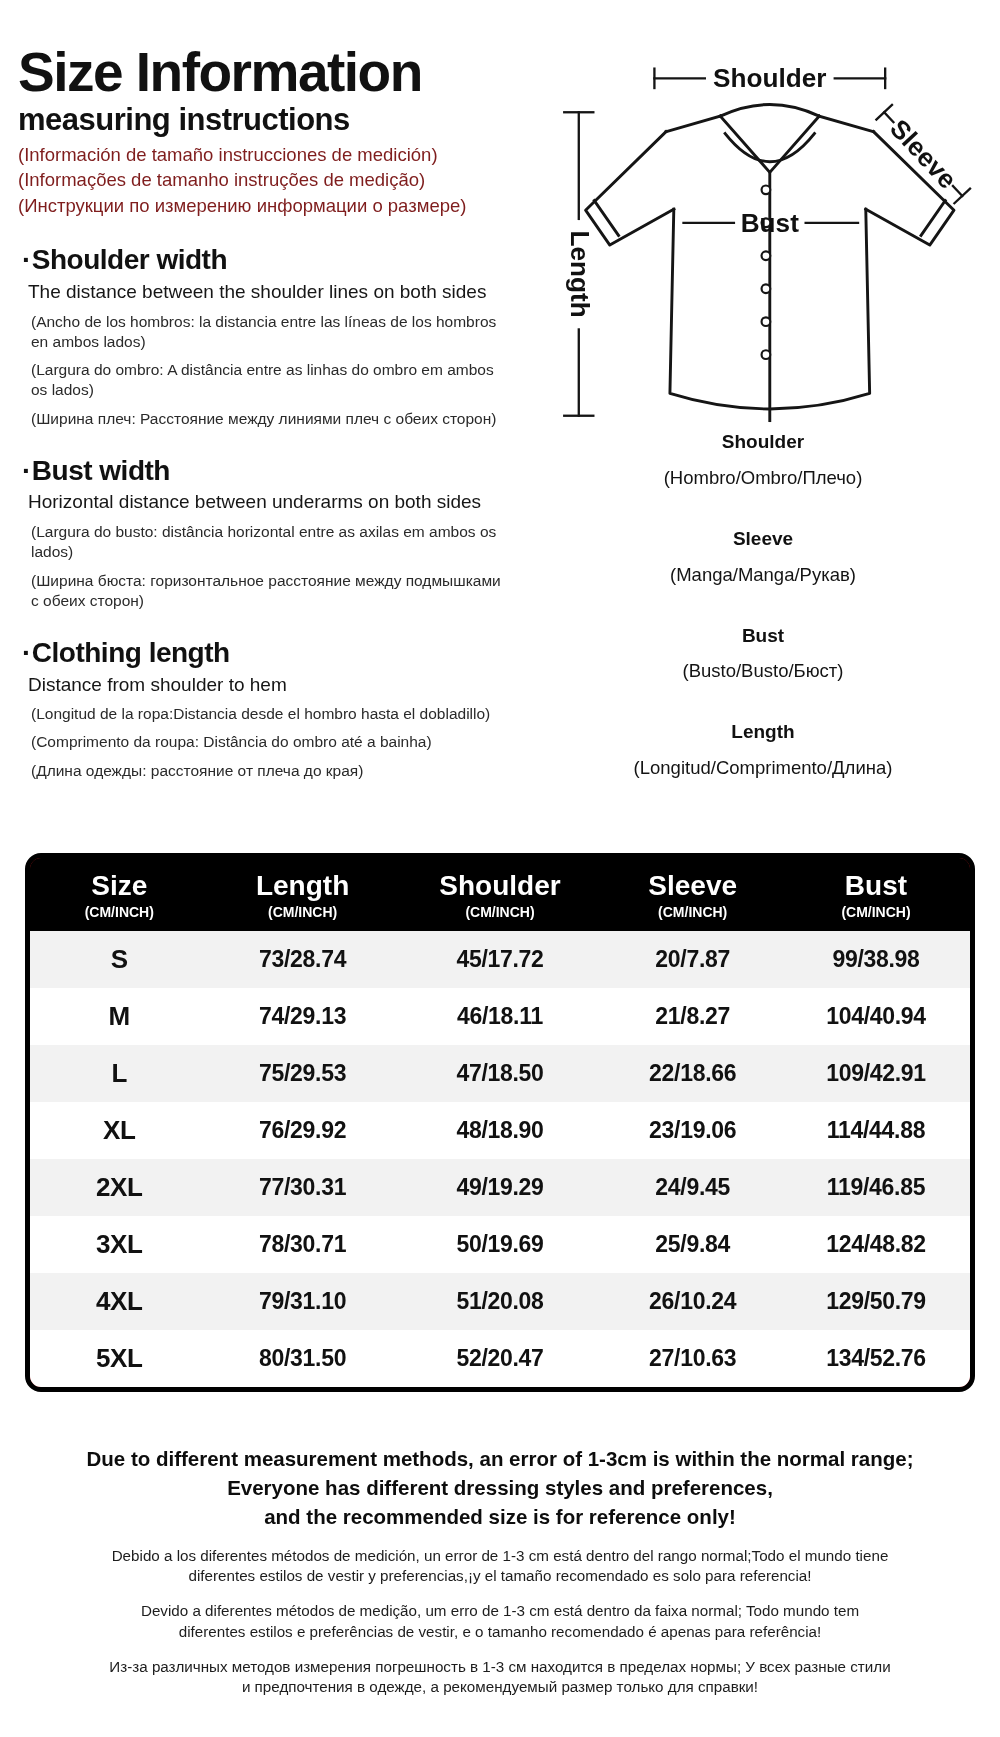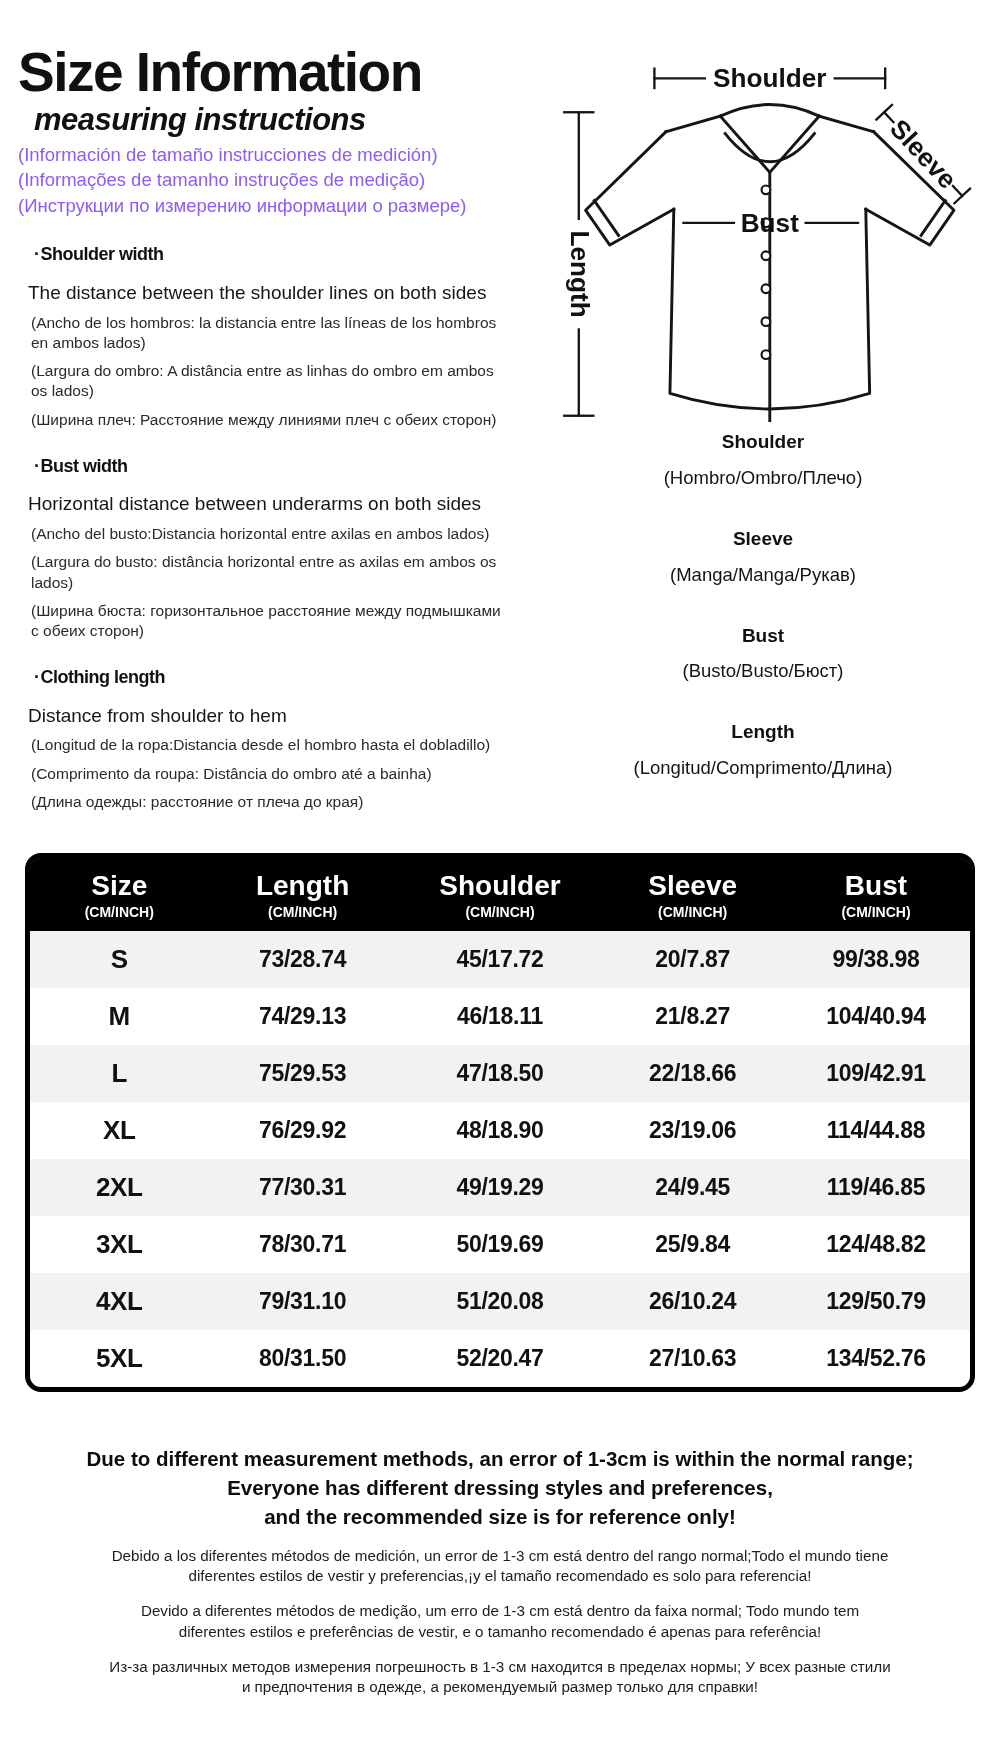--- a/index.html
+++ b/index.html
@@ -8,25 +8,25 @@
     font-family:"Liberation Sans","DejaVu Sans",sans-serif;
     color:#111;
     -webkit-font-smoothing:antialiased;
   }
   .page{position:relative;width:1000px;min-height:1737px;overflow:hidden;}
   .top{display:flex;padding:44px 14px 0 18px;}
   .left-col{width:522px;flex:0 0 auto;}
   .right-col{width:446px;flex:0 0 auto;padding-top:8px;}
 
   h1{margin:0;font-size:55px;line-height:1.02;font-weight:800;letter-spacing:-1.5px;}
-  h2{margin:4px 0 6px 16px;font-size:31px;line-height:1.05;font-weight:800;letter-spacing:-0.5px;font-style:italic;}
-  .paren{margin:1px 0;font-size:18.5px;line-height:1.33;color:#8b5cf6;}
+  h2{margin:4px 0 6px 0;font-size:31px;line-height:1.05;font-weight:800;letter-spacing:-0.5px;}
+  .paren{margin:1px 0;font-size:18.5px;line-height:1.33;color:#7f1d1d;}
 
   section{margin-top:27px;}
-  section h3{margin:16px;font-size:18px;font-weight:800;letter-spacing:-0.5px;line-height:1.1;}
+  section h3{margin:4px;font-size:28px;font-weight:800;letter-spacing:-0.5px;line-height:1.1;}
   section .dot{margin-right:1px;}
   section .desc{margin:2px 0 4px 10px;font-size:19px;color:#161616;line-height:1.25;}
   section .trans{margin:8px 0 0 13px;font-size:15.5px;color:#2a2a2a;line-height:1.3;max-width:470px;}
 
   
   .shirt-svg{display:block;margin:0 auto;}
   .legend{margin-top:-14px;text-align:center;}
   .legend .group{margin-bottom:37px;}
   .legend .term{font-size:19px;font-weight:800;line-height:1.25;}
   .legend .tr{font-size:18.5px;line-height:1.3;color:#141414;margin-top:12px;}
@@ -76,21 +76,20 @@
         <h3><span class="dot">·</span><span>Shoulder width</span></h3>
         <div class="desc">The distance between the shoulder lines on both sides</div>
         <div class="trans">(Ancho de los hombros: la distancia entre las líneas de los hombros en ambos lados)</div>
         <div class="trans">(Largura do ombro: A distância entre as linhas do ombro em ambos os lados)</div>
         <div class="trans">(Ширина плеч: Расстояние между линиями плеч с обеих сторон)</div>
       </section>
 
       <section>
         <h3><span class="dot">·</span><span>Bust width</span></h3>
         <div class="desc">Horizontal distance between underarms on both sides</div>
-        <div class="trans">(Ancho del busto:Distancia horizontal entre axilas en ambos lados)</div>
         <div class="trans">(Largura do busto: distância horizontal entre as axilas em ambos os lados)</div>
         <div class="trans">(Ширина бюста: горизонтальное расстояние между подмышками с обеих сторон)</div>
       </section>
 
       <section>
         <h3><span class="dot">·</span><span>Clothing length</span></h3>
         <div class="desc">Distance from shoulder to hem</div>
         <div class="trans">(Longitud de la ropa:Distancia desde el hombro hasta el dobladillo)</div>
         <div class="trans">(Comprimento da roupa: Distância do ombro até a bainha)</div>
         <div class="trans">(Длина одежды: расстояние от плеча до края)</div>

